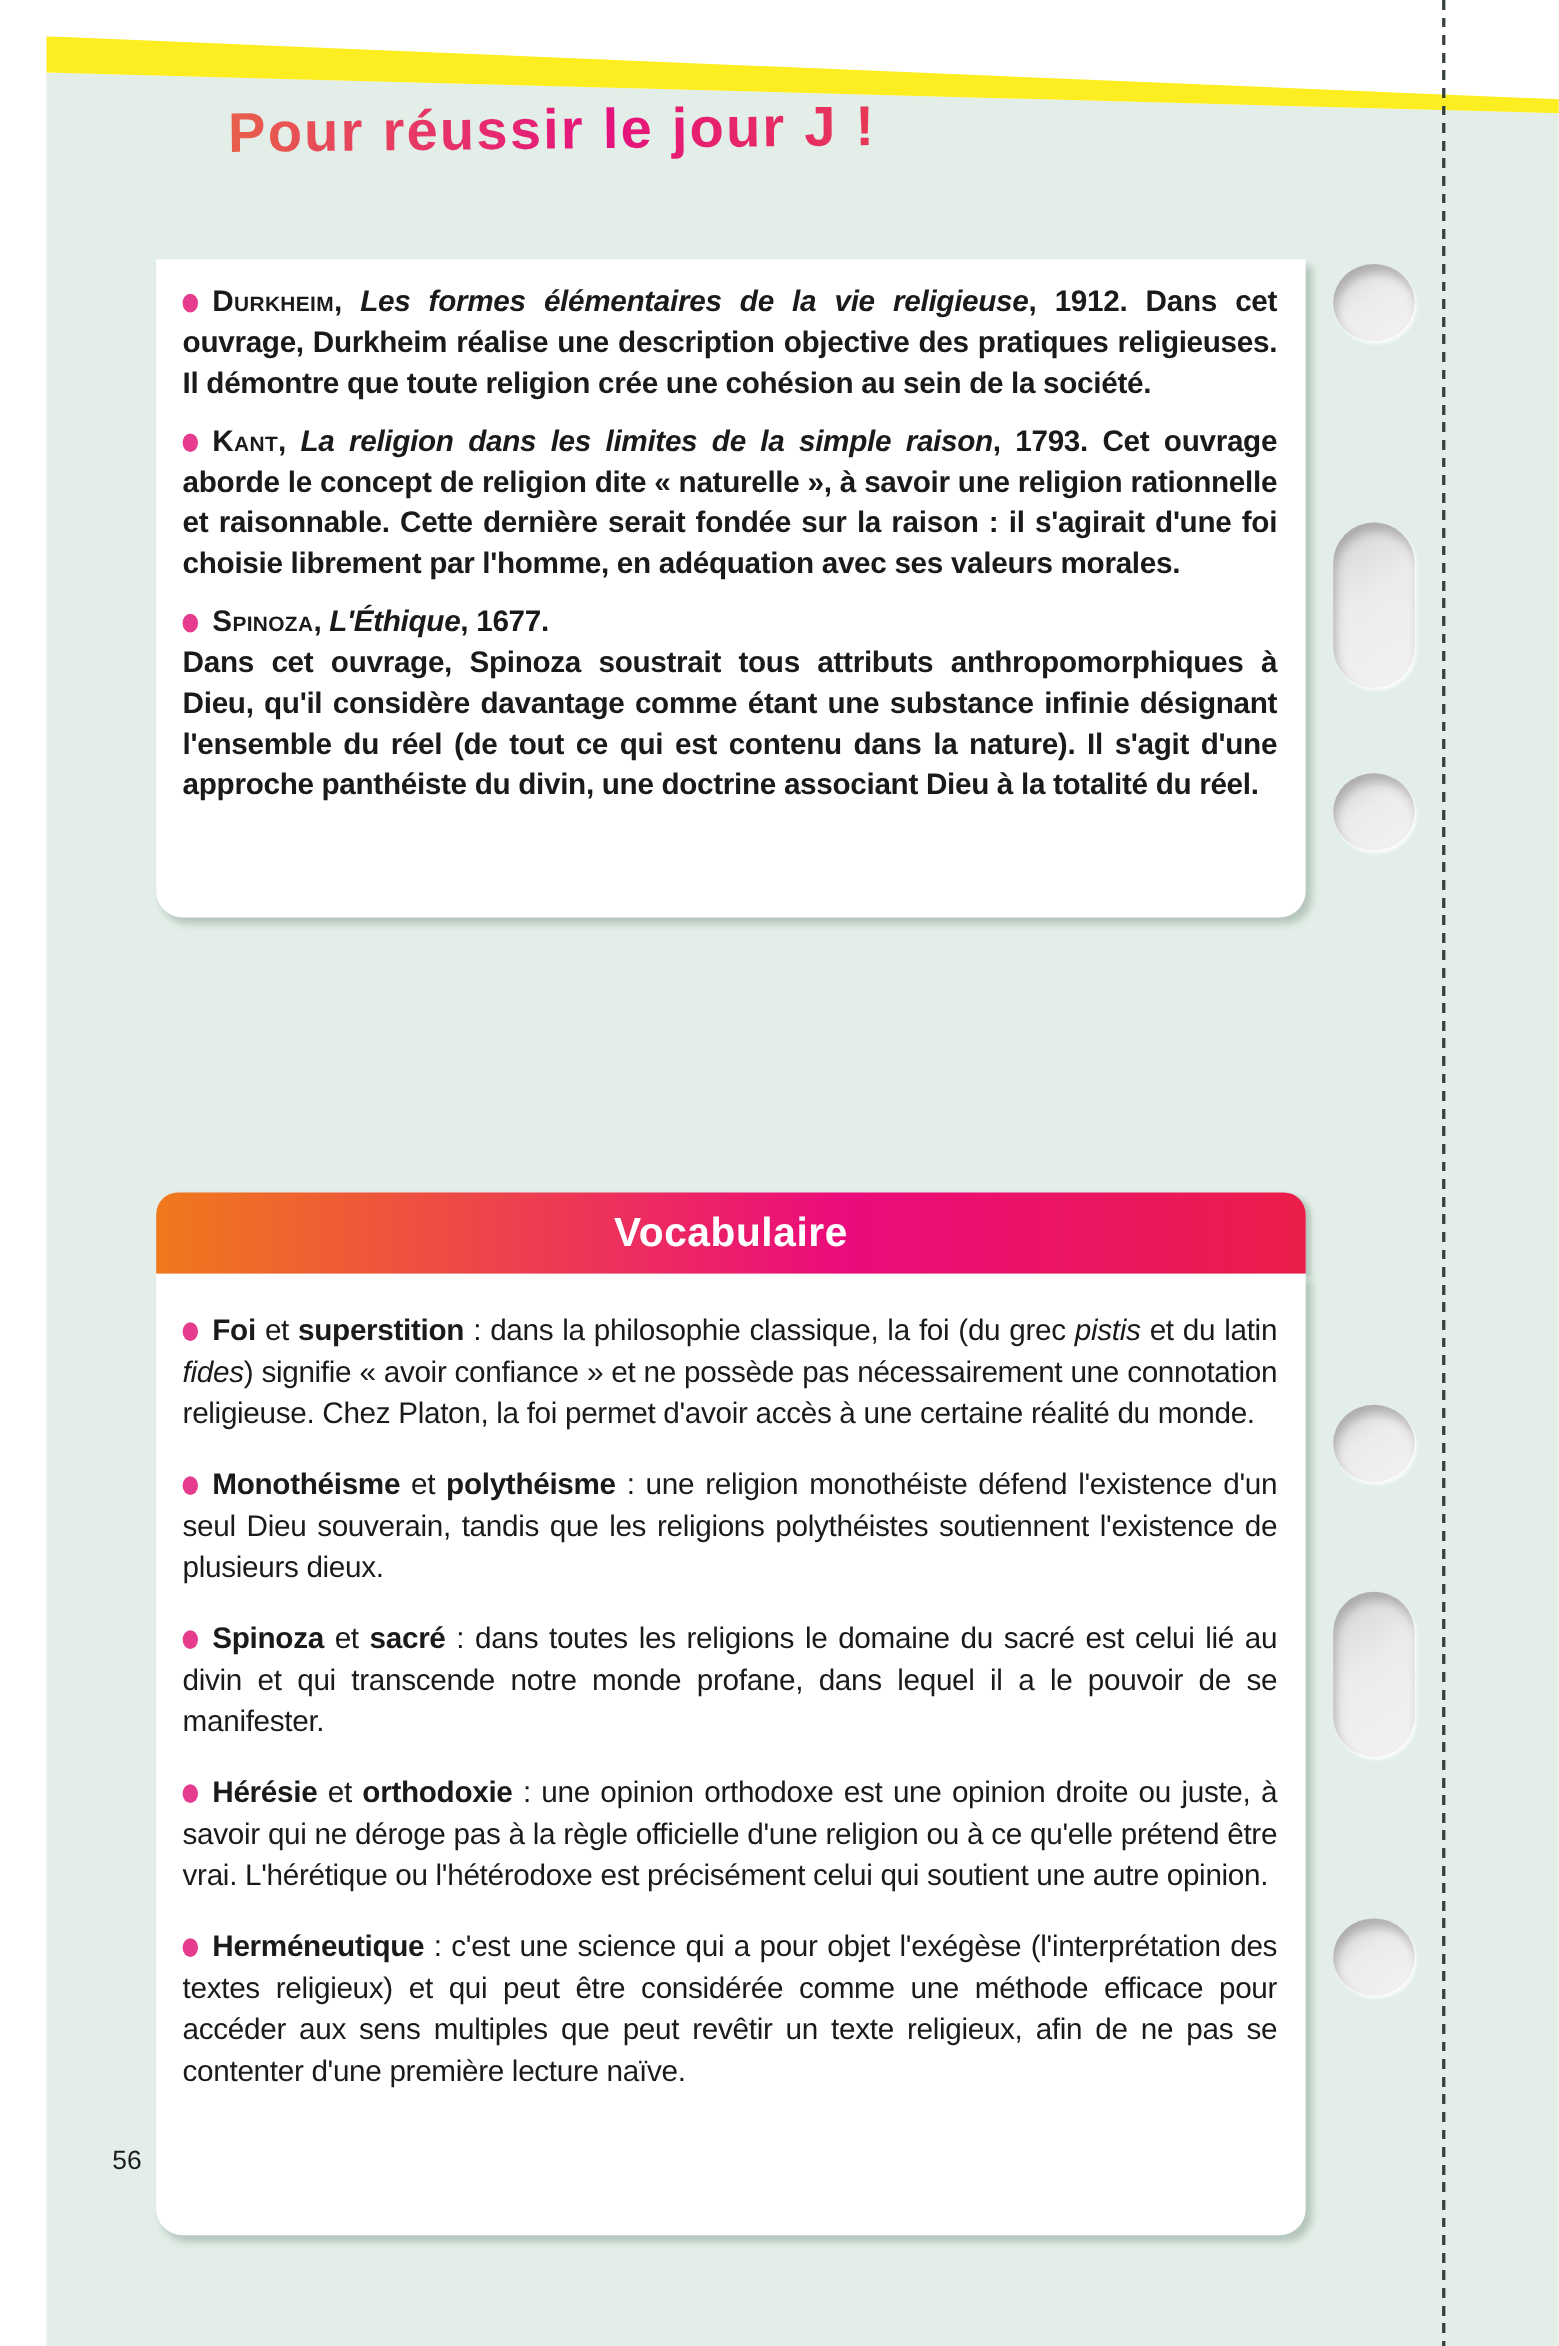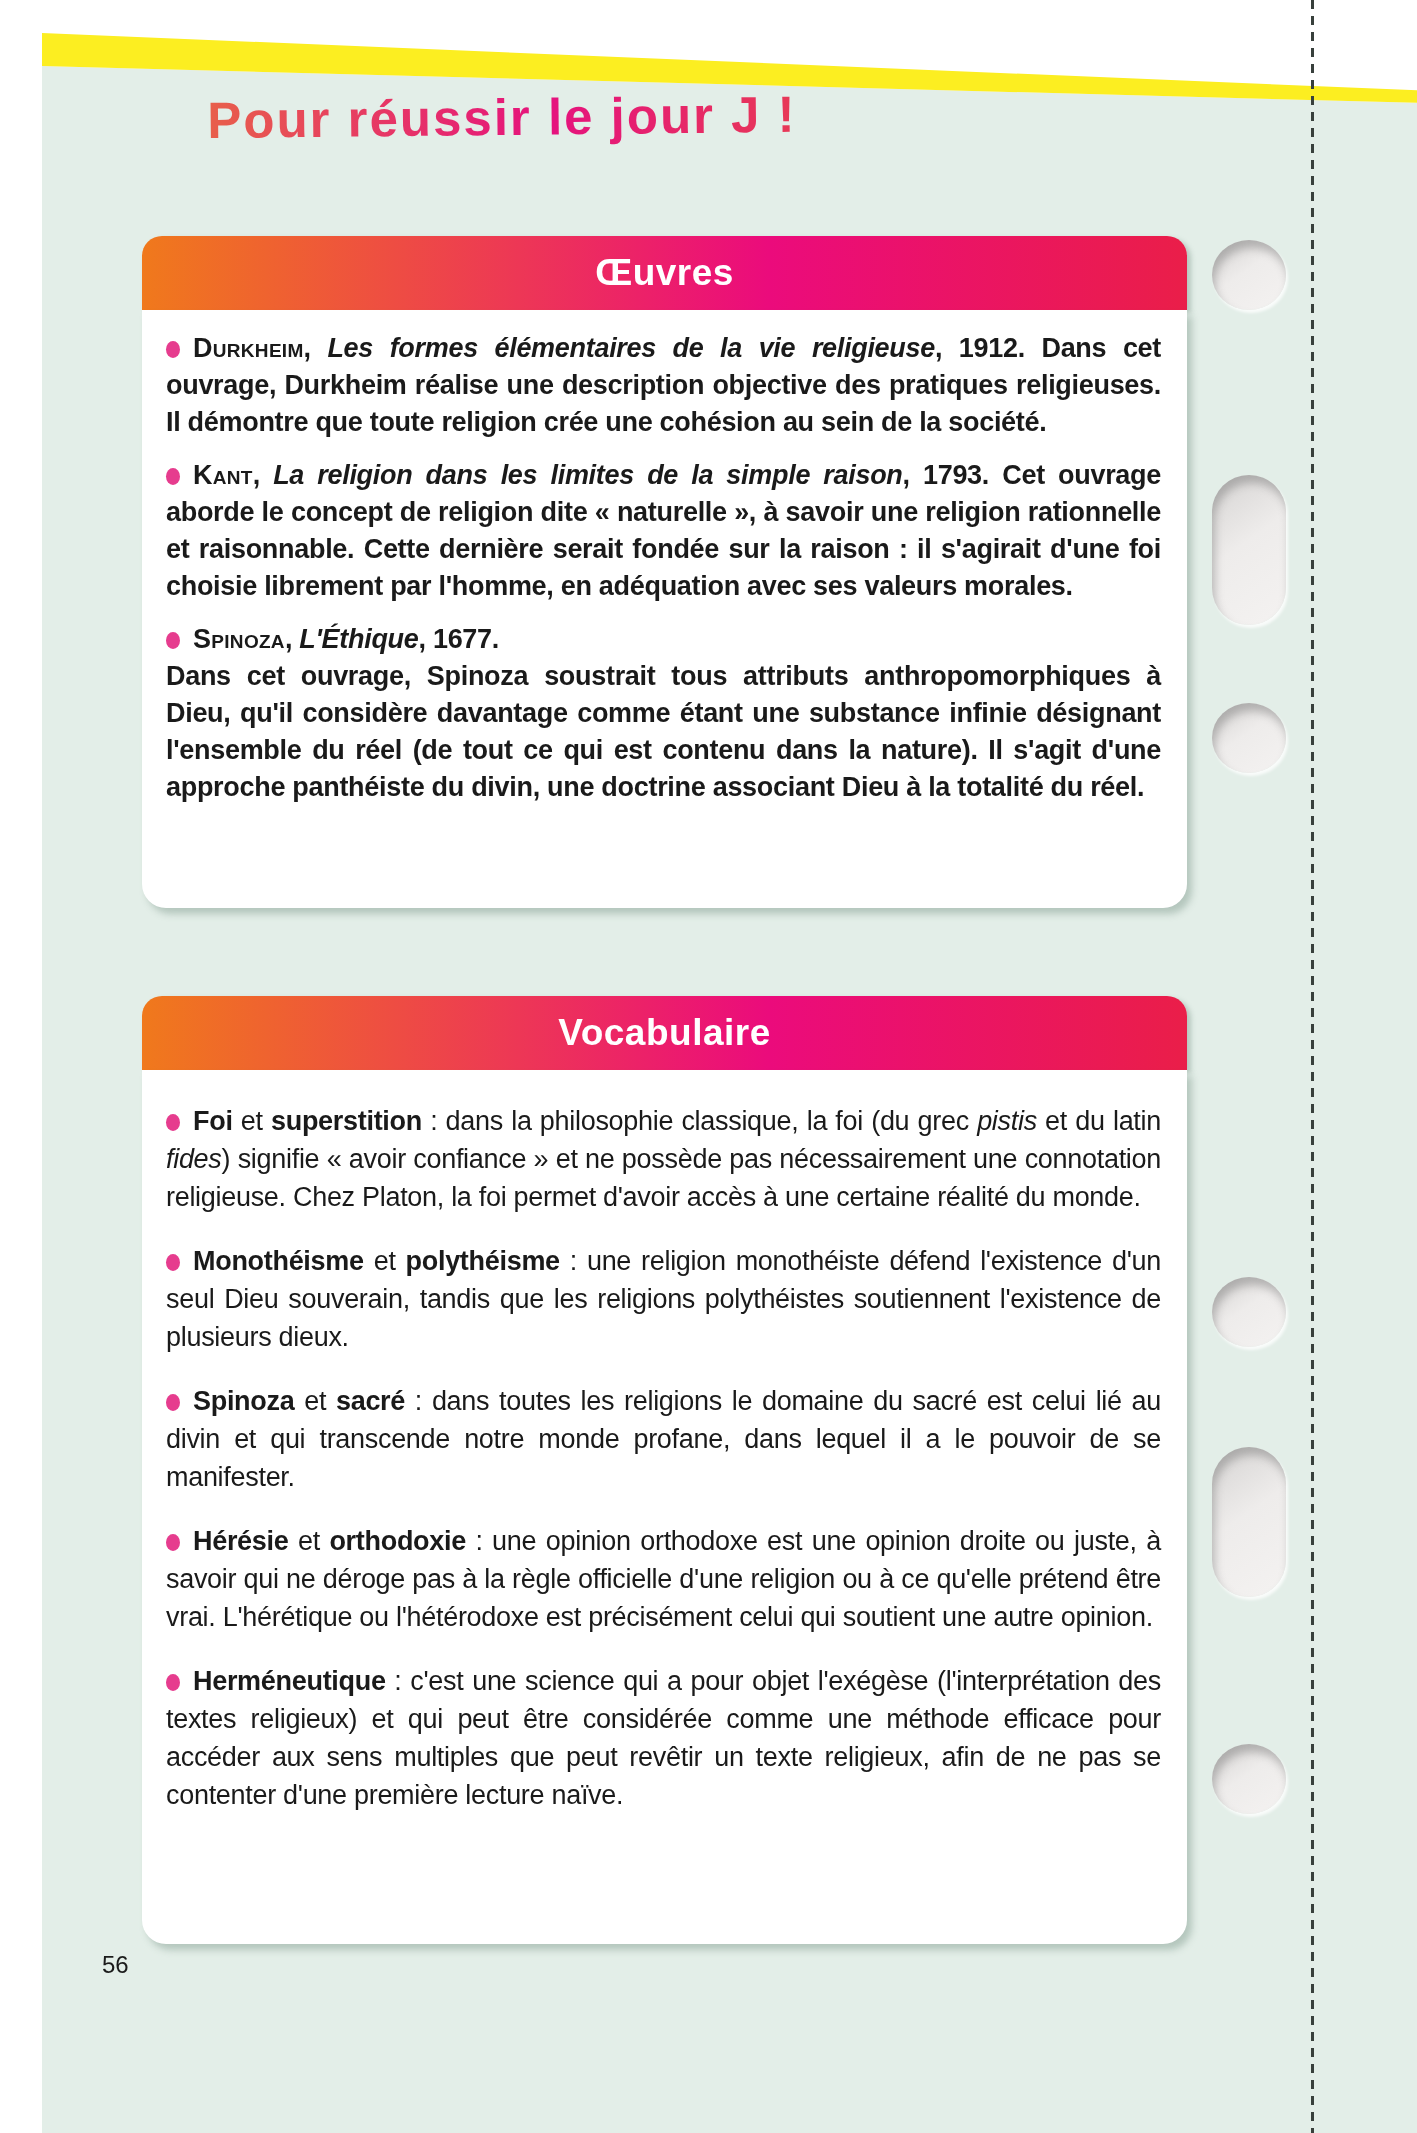--- a/index.html
+++ b/index.html
@@ -30,21 +30,21 @@
   .page-title {
     position:absolute; left:160px; top:88px; width:600px; text-align:center;
     font-size:51px; font-weight:bold; letter-spacing:2px; white-space:nowrap;
     background:linear-gradient(90deg,#e8604a 0%, #e5127e 58%, #e73a55 100%);
     -webkit-background-clip:text; background-clip:text; color:transparent;
     transform:rotate(-0.6deg);
   }
   
   .section { position:absolute; left:100px; width:1045px; }
   .sec-oeuvres { top:236px; }
-  .sec-vocab   { top:996px; }
+  .sec-vocab   { top:1084px; }
   .banner {
     height:74px; border-radius:20px 20px 0 0;
     background:linear-gradient(90deg,#f0791c 0%, #eb0b7c 60%, #ea1e49 100%);
     box-shadow:4px 3px 5px rgba(125,150,138,0.45);
     display:flex; align-items:center; justify-content:center;
   }
   .banner-label { color:#ffffff; font-weight:bold; font-size:37px; letter-spacing:0.5px; }
   .card {
     background:#ffffff; border-radius:0 0 24px 24px; box-sizing:border-box;
     box-shadow:5px 6px 7px rgba(125,150,138,0.45);
@@ -84,23 +84,20 @@
 
   <div class="mint-bg"></div>
   <div class="yellow-band"></div>
   <div class="white-edge"></div>
   <div class="yellow-edge"></div>
   <div class="dash-line"></div>
 
   <div class="page-title">Pour réussir le jour J !</div>
 
   <div class="section sec-oeuvres">
-    <div class="banner">
-      <span class="banner-label">Œuvres</span>
-    </div>
     <div class="card card-oeuvres">
         <p class="para"><span class="bullet"></span><span class="sc">Durkheim</span><span>, </span><span class="i">Les formes élémentaires de la vie religieuse</span><span>, 1912. Dans cet ouvrage, Durkheim réalise une description objective des pratiques religieuses. Il démontre que toute religion crée une cohésion au sein de la société.</span></p>
         <p class="para"><span class="bullet"></span><span class="sc">Kant</span><span>, </span><span class="i">La religion dans les limites de la simple raison</span><span>, 1793. Cet ouvrage aborde le concept de religion dite « naturelle », à savoir une religion rationnelle et raisonnable. Cette dernière serait fondée sur la raison : il s'agirait d'une foi choisie librement par l'homme, en adéquation avec ses valeurs morales.</span></p>
         <p class="para"><span class="bullet"></span><span class="sc">Spinoza</span><span>, </span><span class="i">L'Éthique</span><span>, 1677.</span><br><span>Dans cet ouvrage, Spinoza soustrait tous attributs anthropomorphiques à Dieu, qu'il considère davantage comme étant une substance infinie désignant l'ensemble du réel (de tout ce qui est contenu dans la nature). Il s'agit d'une approche panthéiste du divin, une doctrine associant Dieu à la totalité du réel.</span></p>
       </div>
   </div>
 
   <div class="section sec-vocab">
     <div class="banner">
       <span class="banner-label">Vocabulaire</span>

